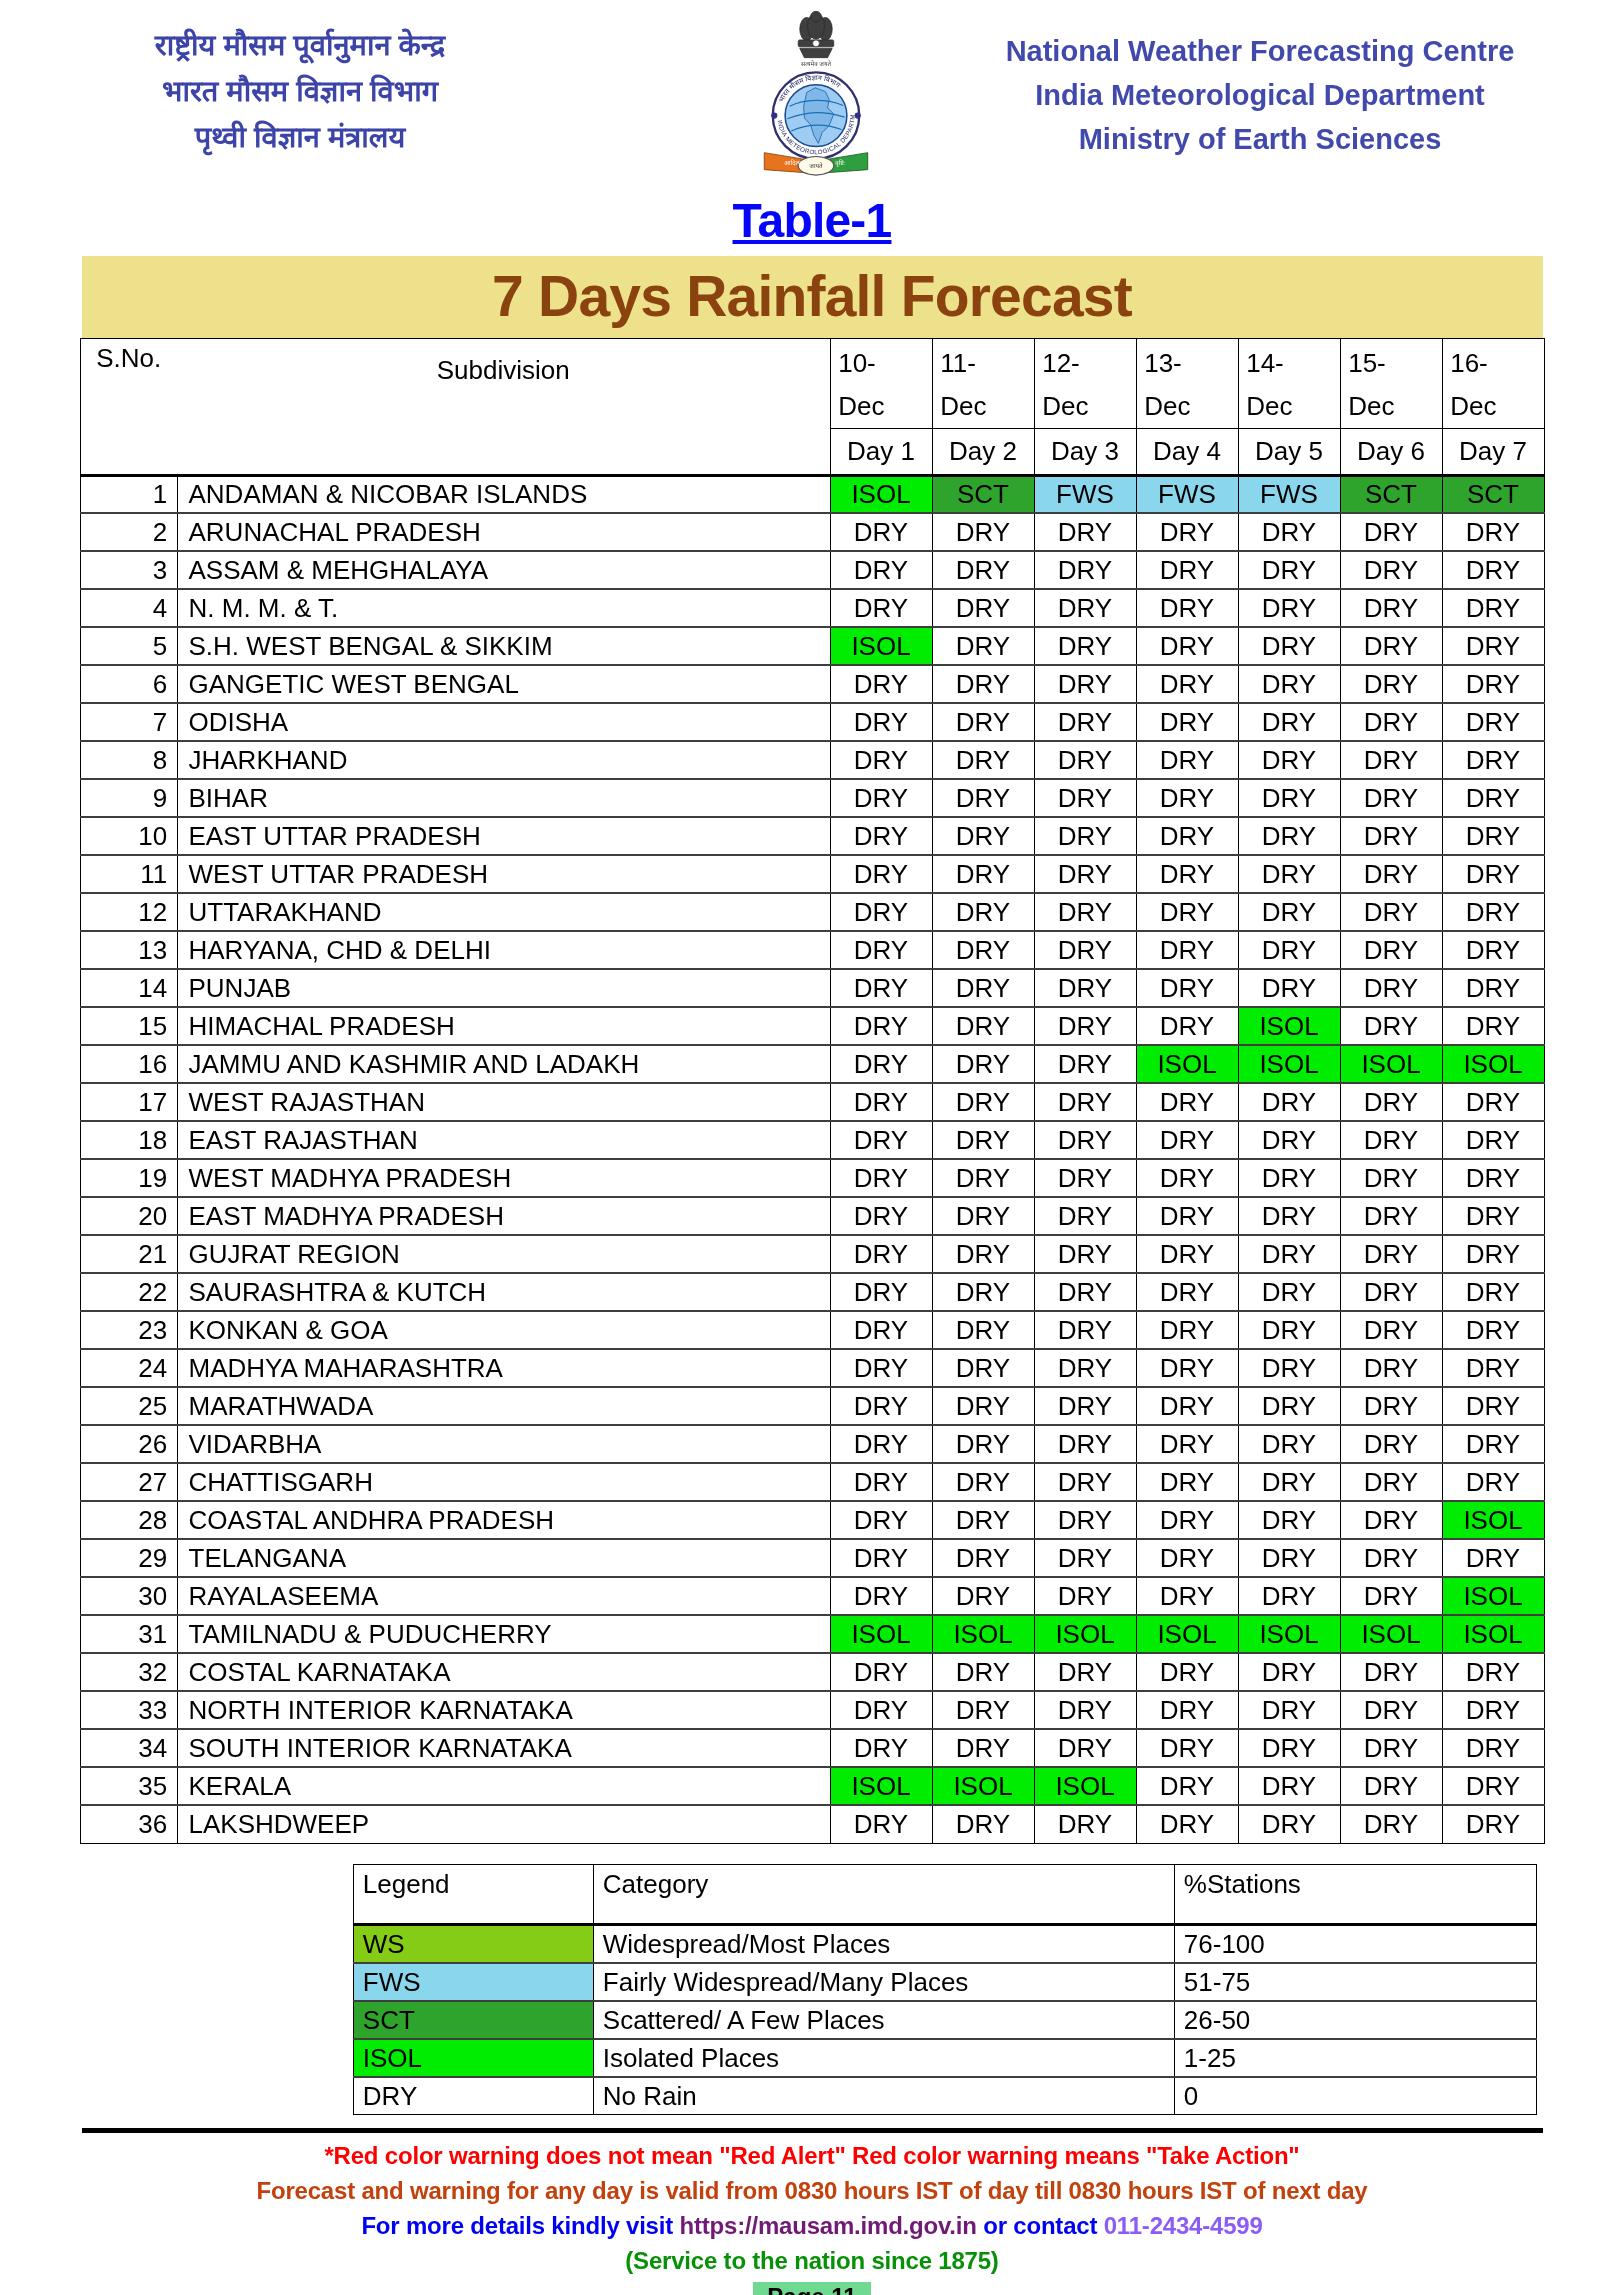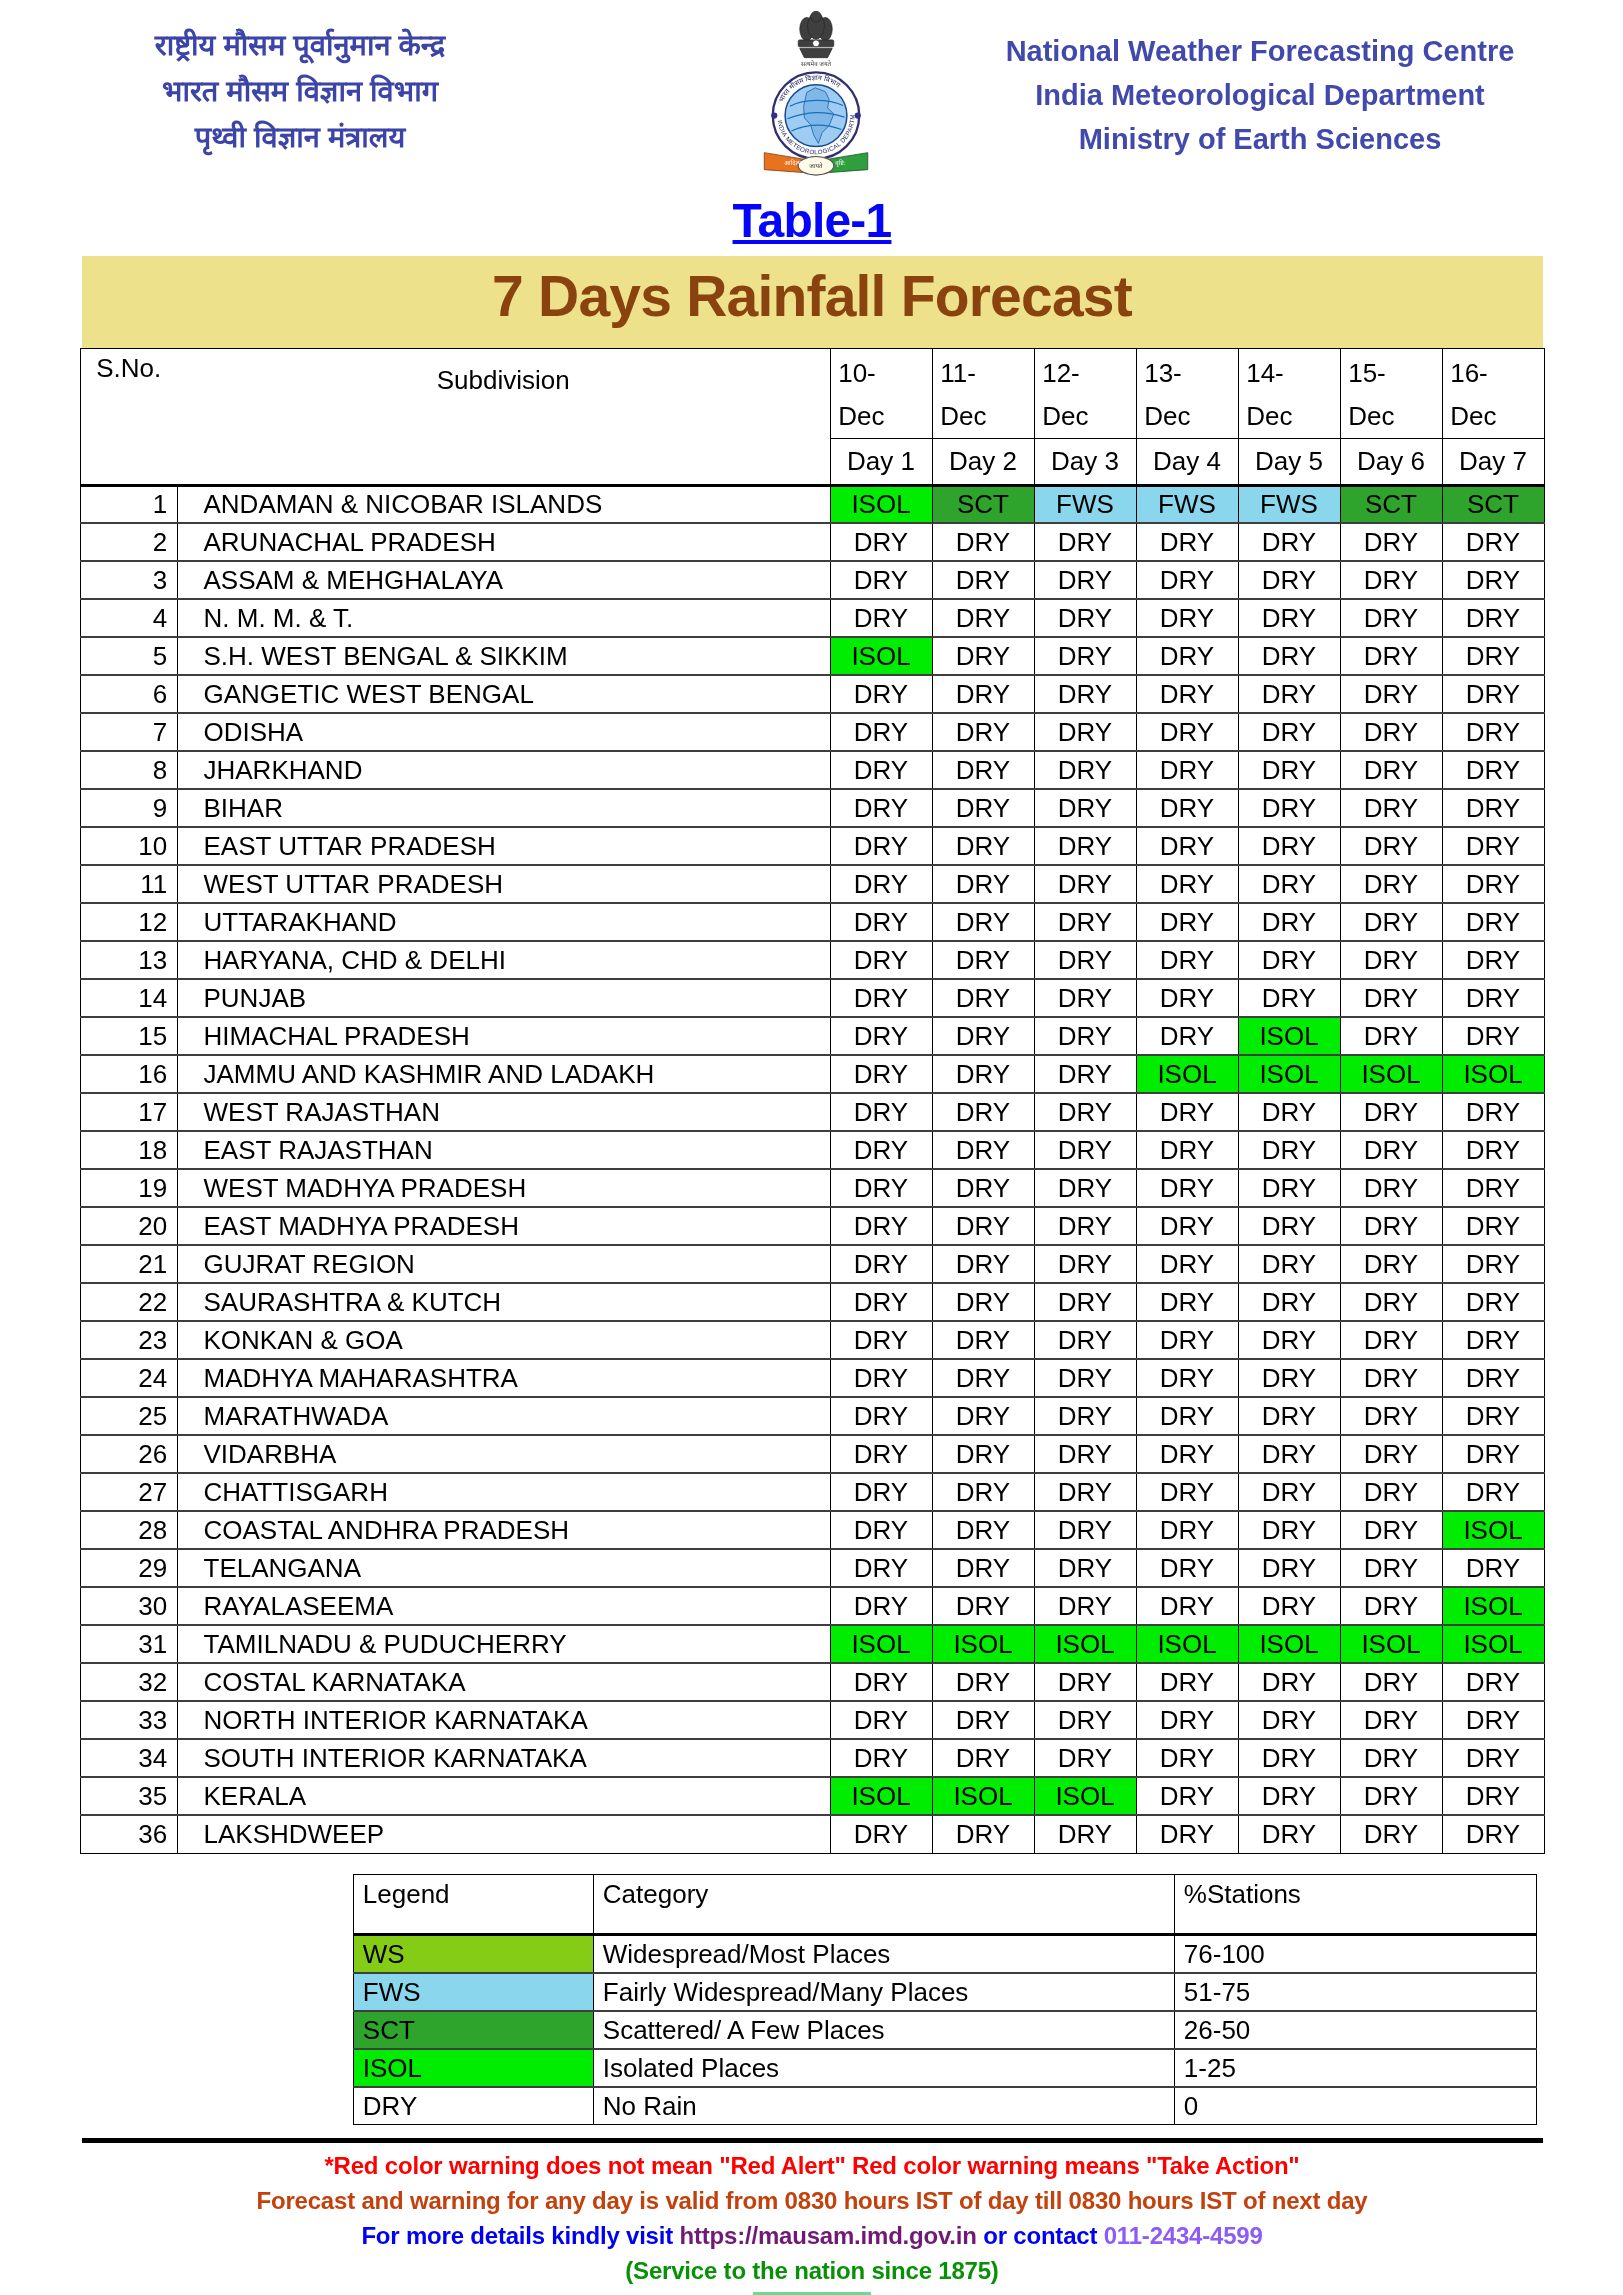--- a/index.html
+++ b/index.html
@@ -9,37 +9,37 @@
   
   .org-header { position:relative; height:176px; }
   .org-hindi { position:absolute; left:68px; top:14px; width:464px; text-align:center;
                font-weight:bold; font-size:29px; line-height:46px; }
   .org-english { position:absolute; left:980px; top:21.6px; width:560px; text-align:center;
                font-weight:bold; font-size:29px; line-height:44px; }
   .logo-wrap { position:absolute; left:758px; top:1.5px; width:116px; height:173px; }
 
   
   .table-label { text-align:center; font-size:48px; font-weight:bold; margin:9.3px 0 7.7px 0; letter-spacing:-0.8px; }
-  .banner { width:1461px; margin:0 auto; height:92px; text-align:center; }
+  .banner { width:1461px; margin:0 auto; height:82px; text-align:center; }
   .banner-title { font-size:57px; font-weight:bold; line-height:80px; letter-spacing:-0.8px; }
 
   
   table.forecast { width:1461px; margin:0 auto; border-collapse:collapse; table-layout:fixed;
                    border:1.5px solid #000; }
   table.forecast th, table.forecast td { font-size:26px; font-weight:normal; overflow:hidden; white-space:nowrap; }
   table.forecast th { vertical-align:top; }
   .h-sno   { text-align:center; padding-top:4.6px; }
   .h-sub   { text-align:center; padding-top:16px; }
   .h-date  { text-align:left; padding:3.1px 0 0 7.7px; height:79px; border-left:1.5px solid #000; }
   .h-date div { line-height:43px; }
   .h-day   { text-align:center; height:45px; vertical-align:middle; border-left:1.5px solid #000; border-top:1.5px solid #000; line-height:45px; }
   thead { border-bottom:3.9px solid #000; }
   tbody td { height:38px; line-height:35px; border-top:2.3px solid #3e3e3e; }
   td.c-sno  { text-align:right; padding-right:9.3px; }
-  td.c-name { text-align:left; padding-left:26px; border-left:1.5px solid #000; }
+  td.c-name { text-align:left; padding-left:11px; border-left:1.5px solid #000; }
   td.c-val  { text-align:center; border-left:1.5px solid #000; }
 
   
   .legend-block { width:1461px; margin:20px auto 0 auto; }
   table.legend { border-collapse:collapse; margin-left:271px; table-layout:fixed; border:1.5px solid #000; }
   table.legend th { font-weight:normal; text-align:left; vertical-align:top; font-size:26px;
                     height:60px; padding:4.6px 0 0 9.3px; border-left:1.5px solid #000; }
   table.legend td { font-size:26px; height:38px; line-height:36px; text-align:left; padding-left:9.3px;
                     border-left:1.5px solid #000; border-top:2.3px solid #3e3e3e; }
 

